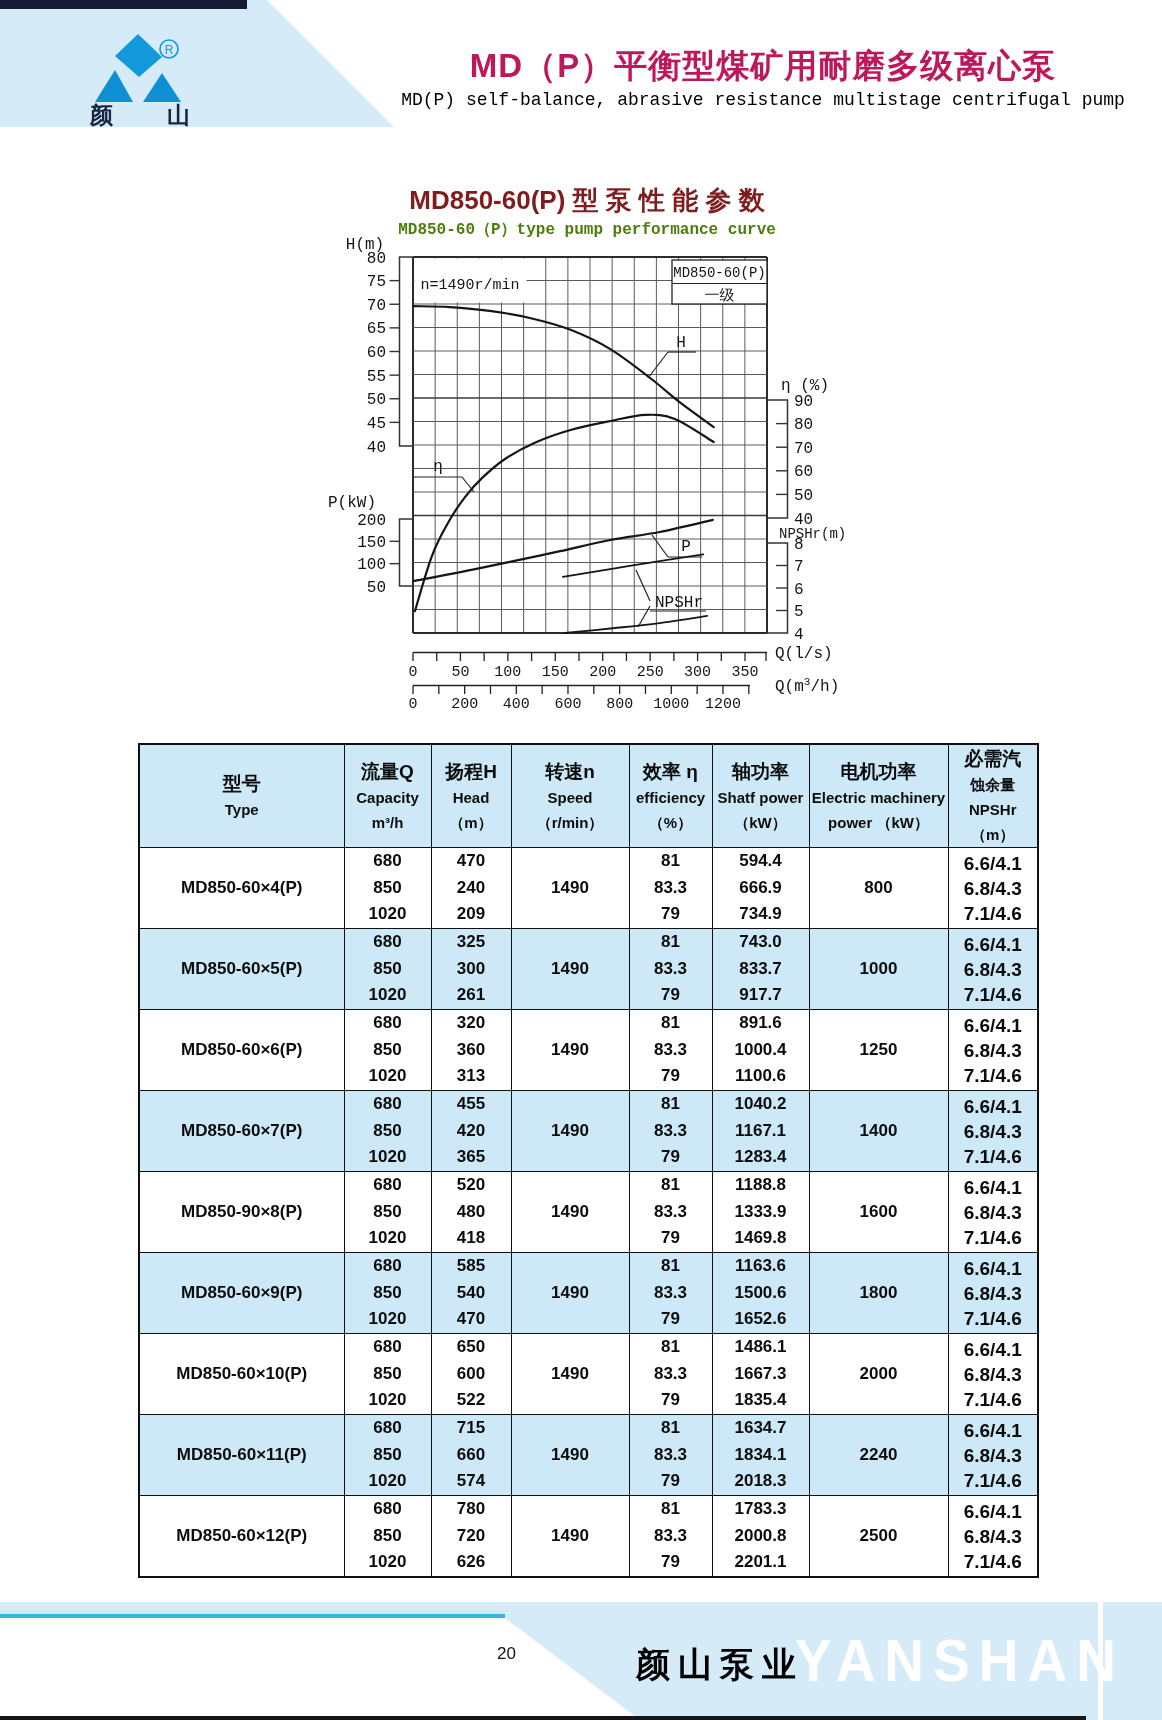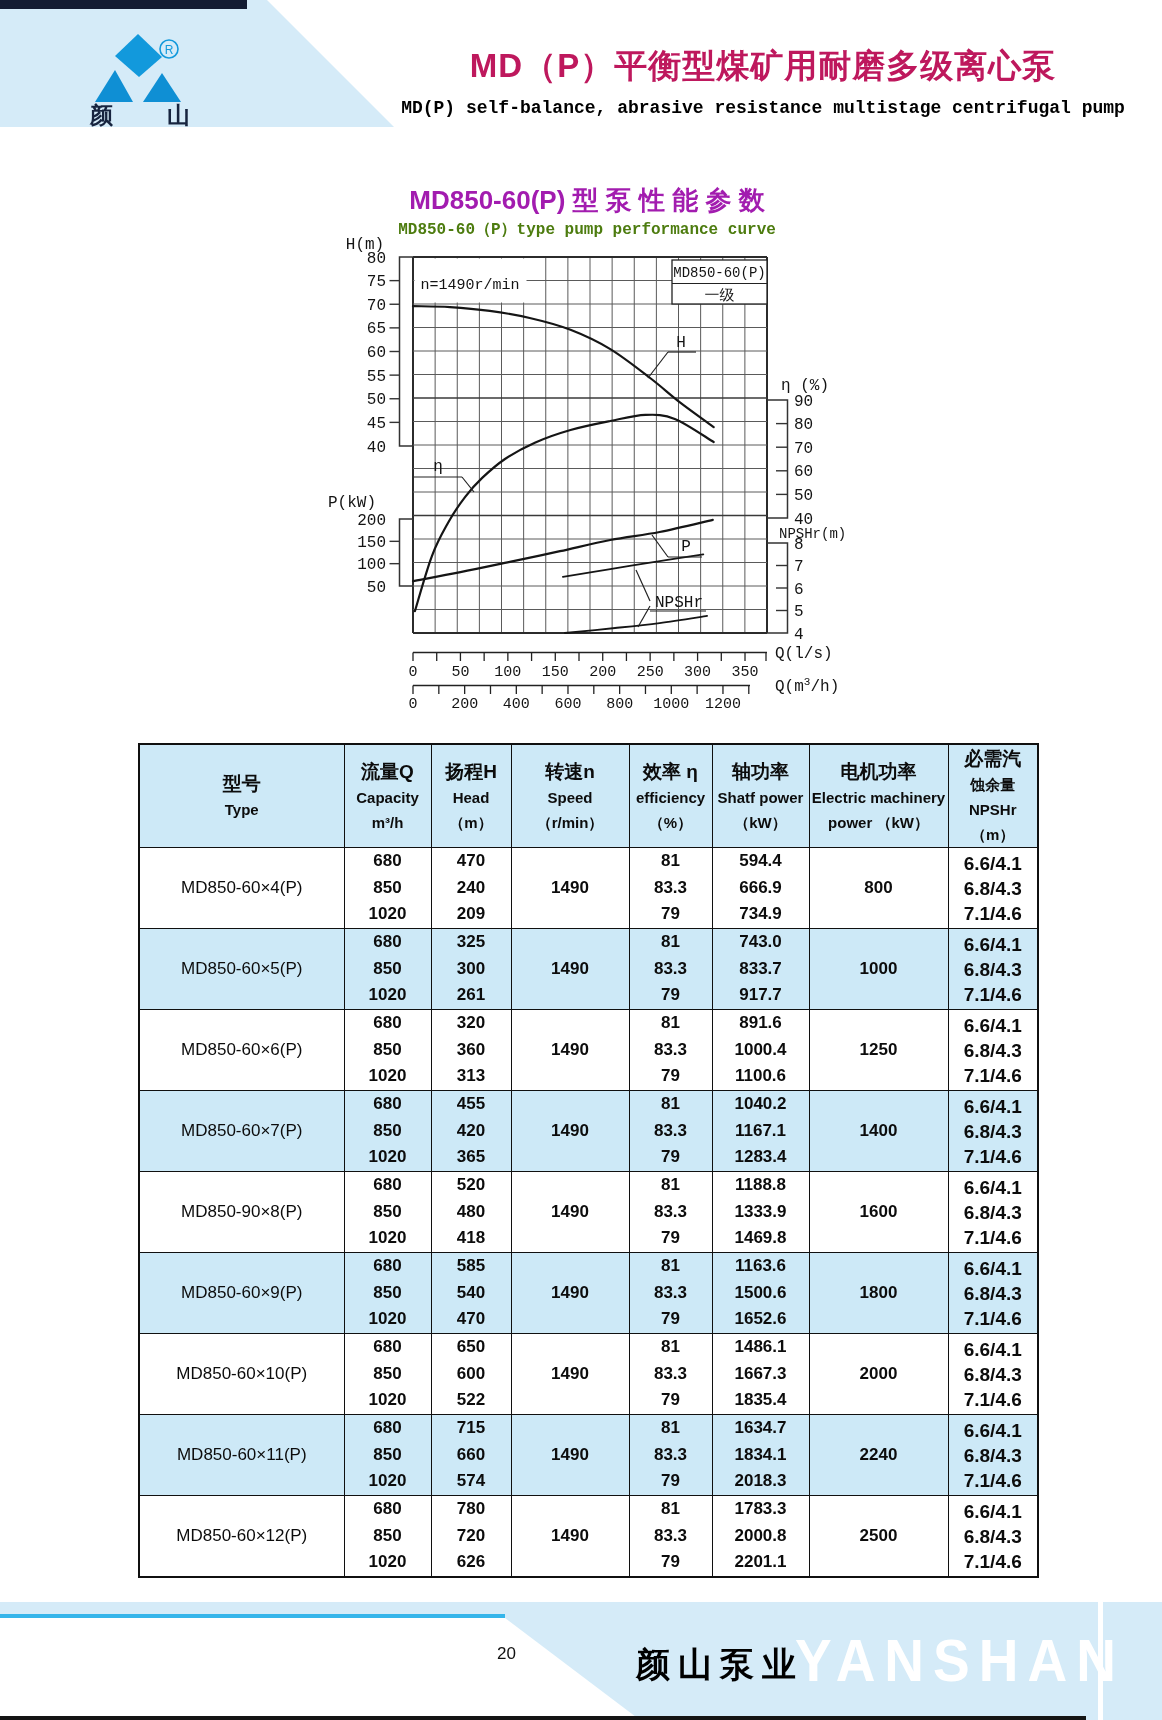--- a/index.html
+++ b/index.html
@@ -7,44 +7,44 @@
   .abs{position:absolute;}
   
   .header-band{left:0;top:0;width:1162px;height:127px;background:#d5ebf8;
     clip-path:polygon(0 0,267px 0,394px 127px,0 127px);}
   .navy-bar{left:0;top:0;width:247px;height:9px;background:#141c33;}
   .logo-svg{left:90px;top:30px;width:100px;height:75px;}
   .logo-cn{left:90px;top:100px;width:100px;display:flex;justify-content:space-between;
     font-size:23px;font-weight:900;color:#17243f;letter-spacing:0;}
   .header-title{left:763px;top:44px;transform:translateX(-50%);font-size:33px;font-weight:800;
     letter-spacing:1px;white-space:nowrap;color:#be185d;}
-  .header-sub{left:763px;top:90px;transform:translateX(-50%);font-size:18px;font-weight:700;
-    font-family:"Liberation Mono","DejaVu Sans Mono",monospace;white-space:nowrap;color:#000;margin-top:8px;}
+  .header-sub{left:763px;top:90px;transform:translateX(-50%);font-size:18px;font-weight:400;
+    font-family:"Liberation Mono","DejaVu Sans Mono",monospace;white-space:nowrap;color:#000;}
   
   .chart-title{left:587px;top:183px;transform:translateX(-50%);font-size:26px;font-weight:800;
-    white-space:nowrap;color:#a21caf;}
+    white-space:nowrap;color:#7f1d1d;}
   .chart-sub{left:587px;top:219px;transform:translateX(-50%);font-size:16px;font-weight:600;
     font-family:"Liberation Mono","DejaVu Sans Mono",monospace;white-space:nowrap;color:#4d7c0f;}
   #perf-chart{position:absolute;left:320px;top:170px;width:550px;height:550px;}
   #perf-chart text{font-family:"Liberation Mono","DejaVu Sans Mono",monospace;fill:#141414;font-weight:500;}
   #perf-chart .t14{font-size:14px;}
   #perf-chart .t15{font-size:15px;}
   #perf-chart .t16{font-size:16px;}
   
   #spec-table{position:absolute;left:138px;top:743px;border-collapse:collapse;table-layout:fixed;
     border:2px solid #101010;}
   #spec-table td{border:1.5px solid #101010;padding:0;text-align:center;vertical-align:middle;color:#0c0c0c;}
   #spec-table thead td{background:#cde9f7;height:80px;}
   #spec-table tbody td{height:80px;font-weight:600;font-size:17px;}
   #spec-table tr.blue td{background:#cde9f7;}
   #spec-table .h1{font-size:19px;font-weight:700;line-height:27px;}
   #spec-table .h2{font-size:15px;font-weight:600;line-height:25px;}
   #spec-table .h3{font-size:15px;font-weight:600;line-height:25px;}
   #spec-table .cl{line-height:26.5px;}
-  #spec-table .type-cell{font-weight:400;}
+  #spec-table .type-cell{font-weight:700;}
   #spec-table .np .cl{font-size:19px;line-height:25px;}
   
   .footer-band{left:0;top:1602px;width:1162px;height:118px;background:#d5ebf8;}
   .footer-vline{left:1098px;top:1602px;width:5px;height:118px;background:#fff;}
   .footer-wedge{left:0;top:1618px;width:640px;height:102px;background:#fff;
     clip-path:polygon(0 0,505px 0,640px 102px,0 102px);}
   .footer-line{left:0;top:1614px;width:505px;height:3.5px;background:#35b5ea;}
   .page-num{left:497px;top:1644px;font-size:17px;font-weight:400;color:#111;}
   .company-cn{left:636px;top:1642px;font-size:34px;font-weight:700;letter-spacing:8px;color:#000000;white-space:nowrap;}
   .company-en{left:795px;top:1626px;font-size:55px;font-weight:800;letter-spacing:9px;color:#ffffff;

